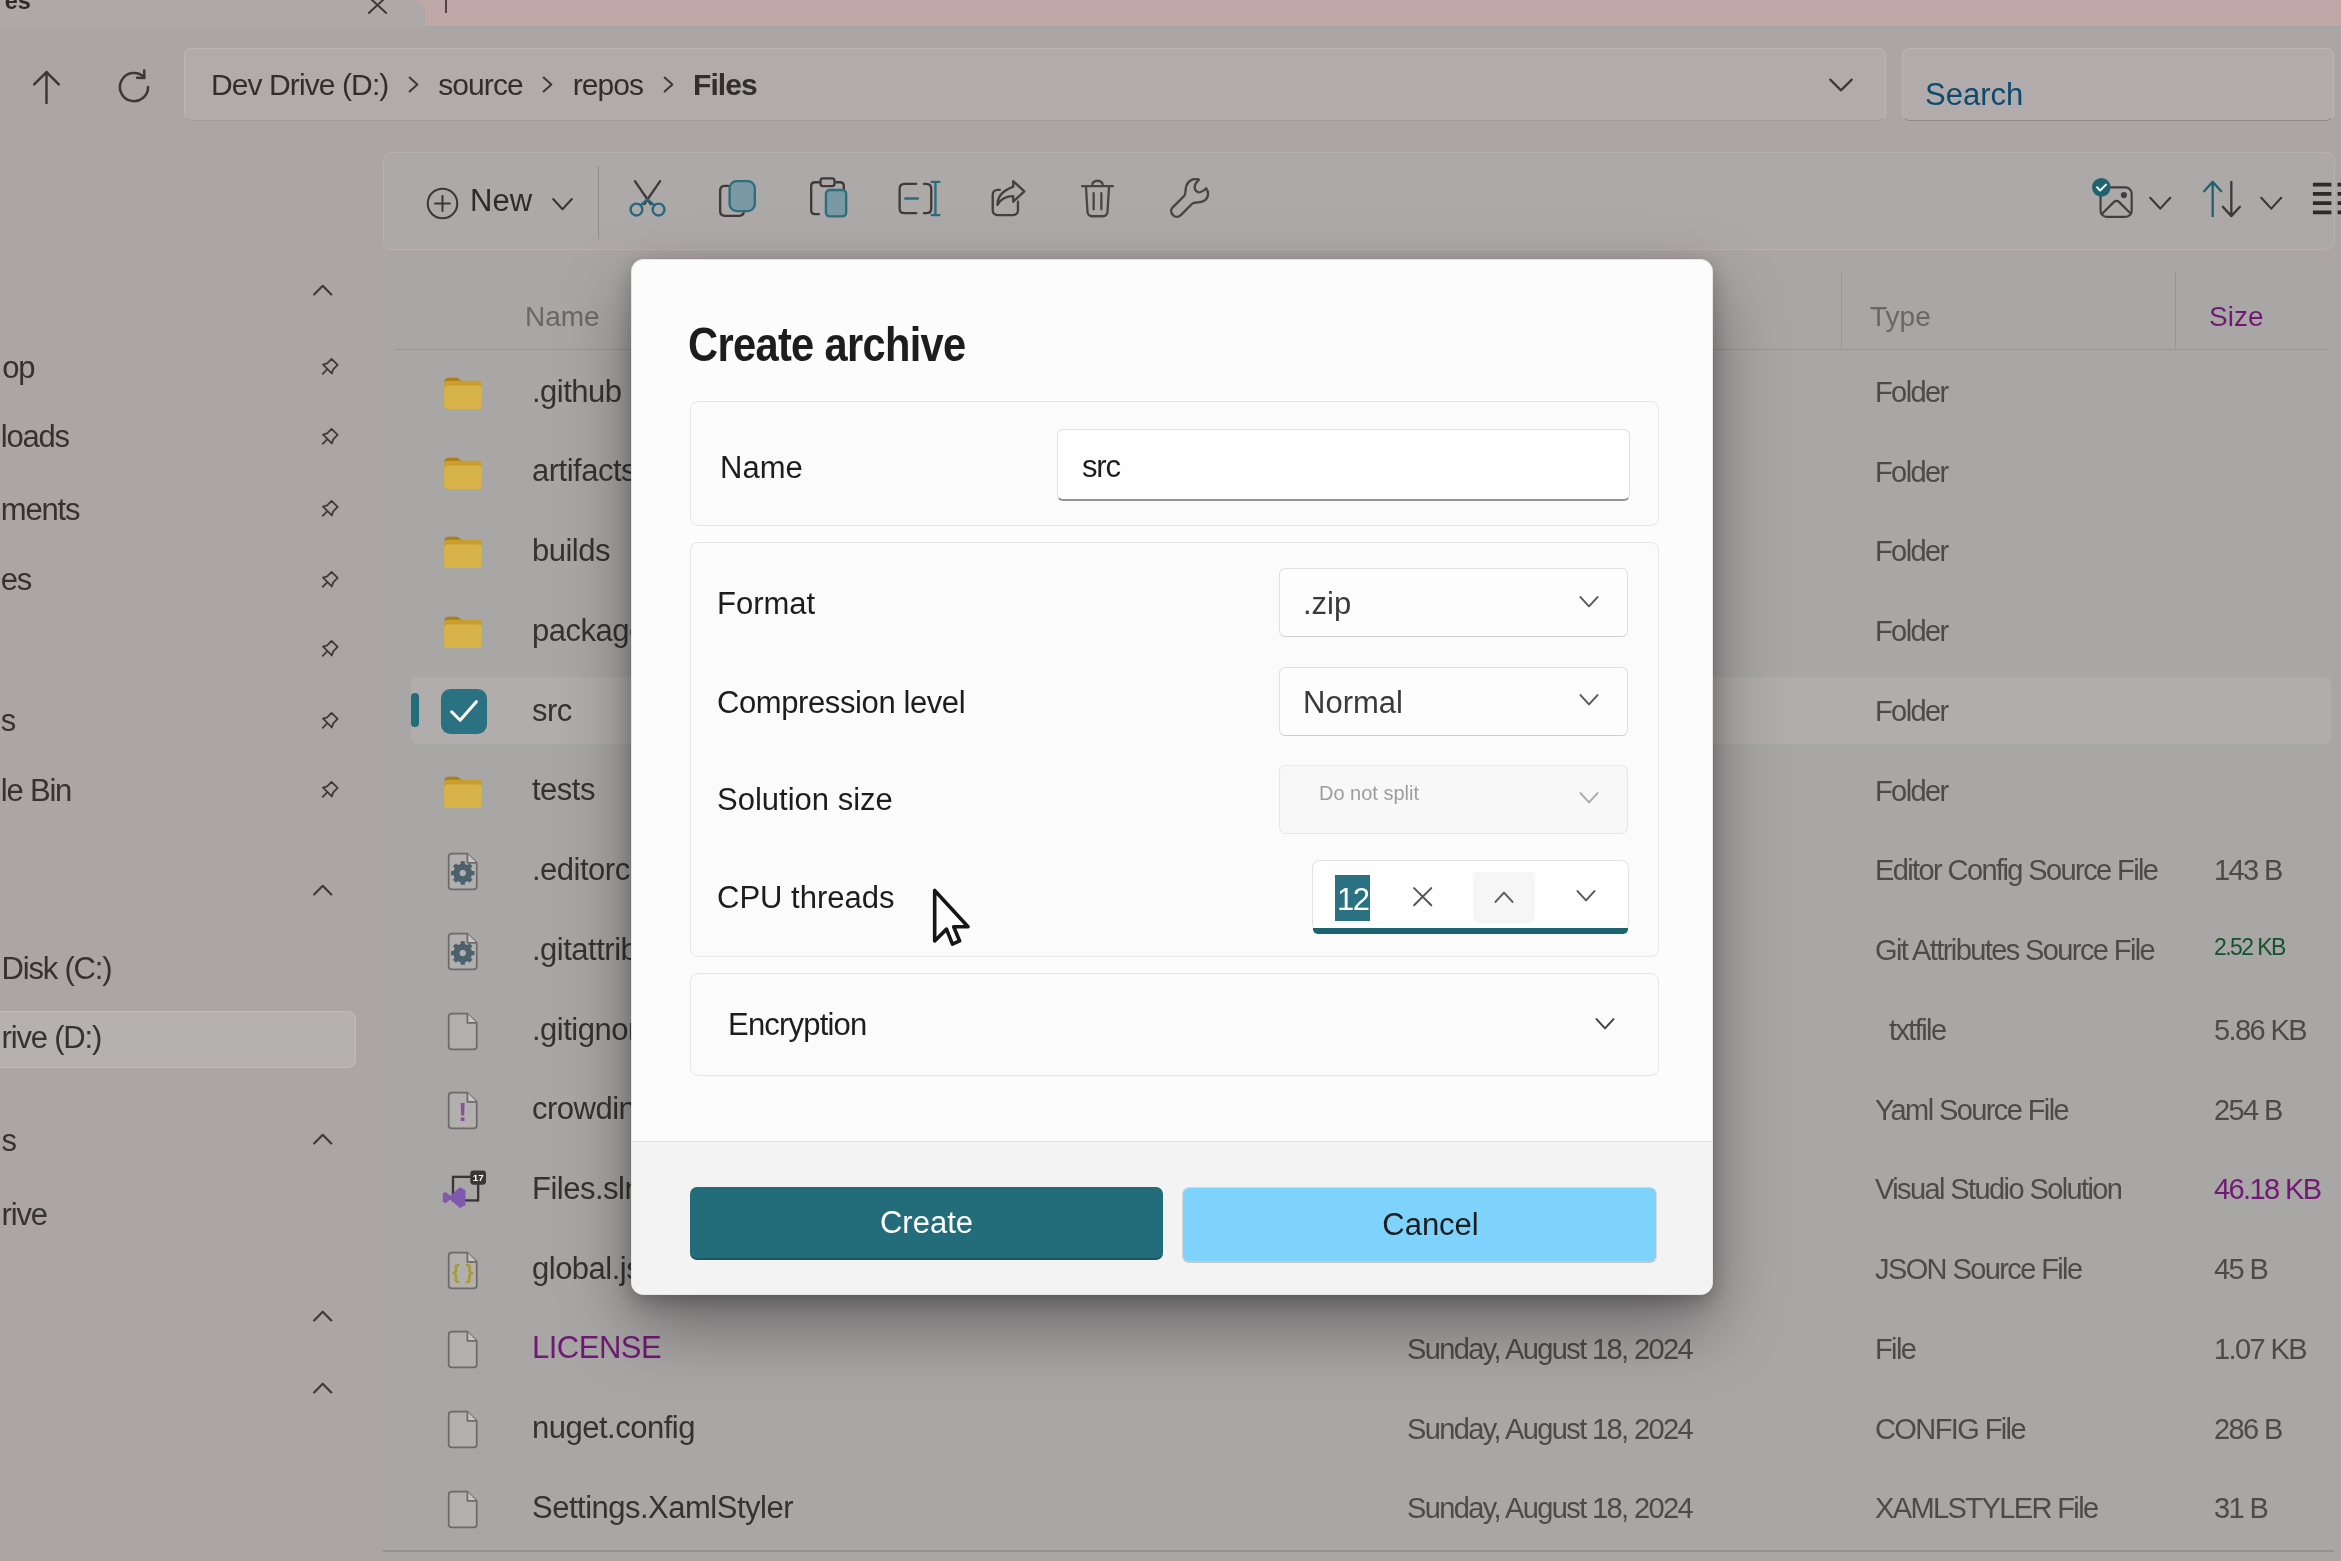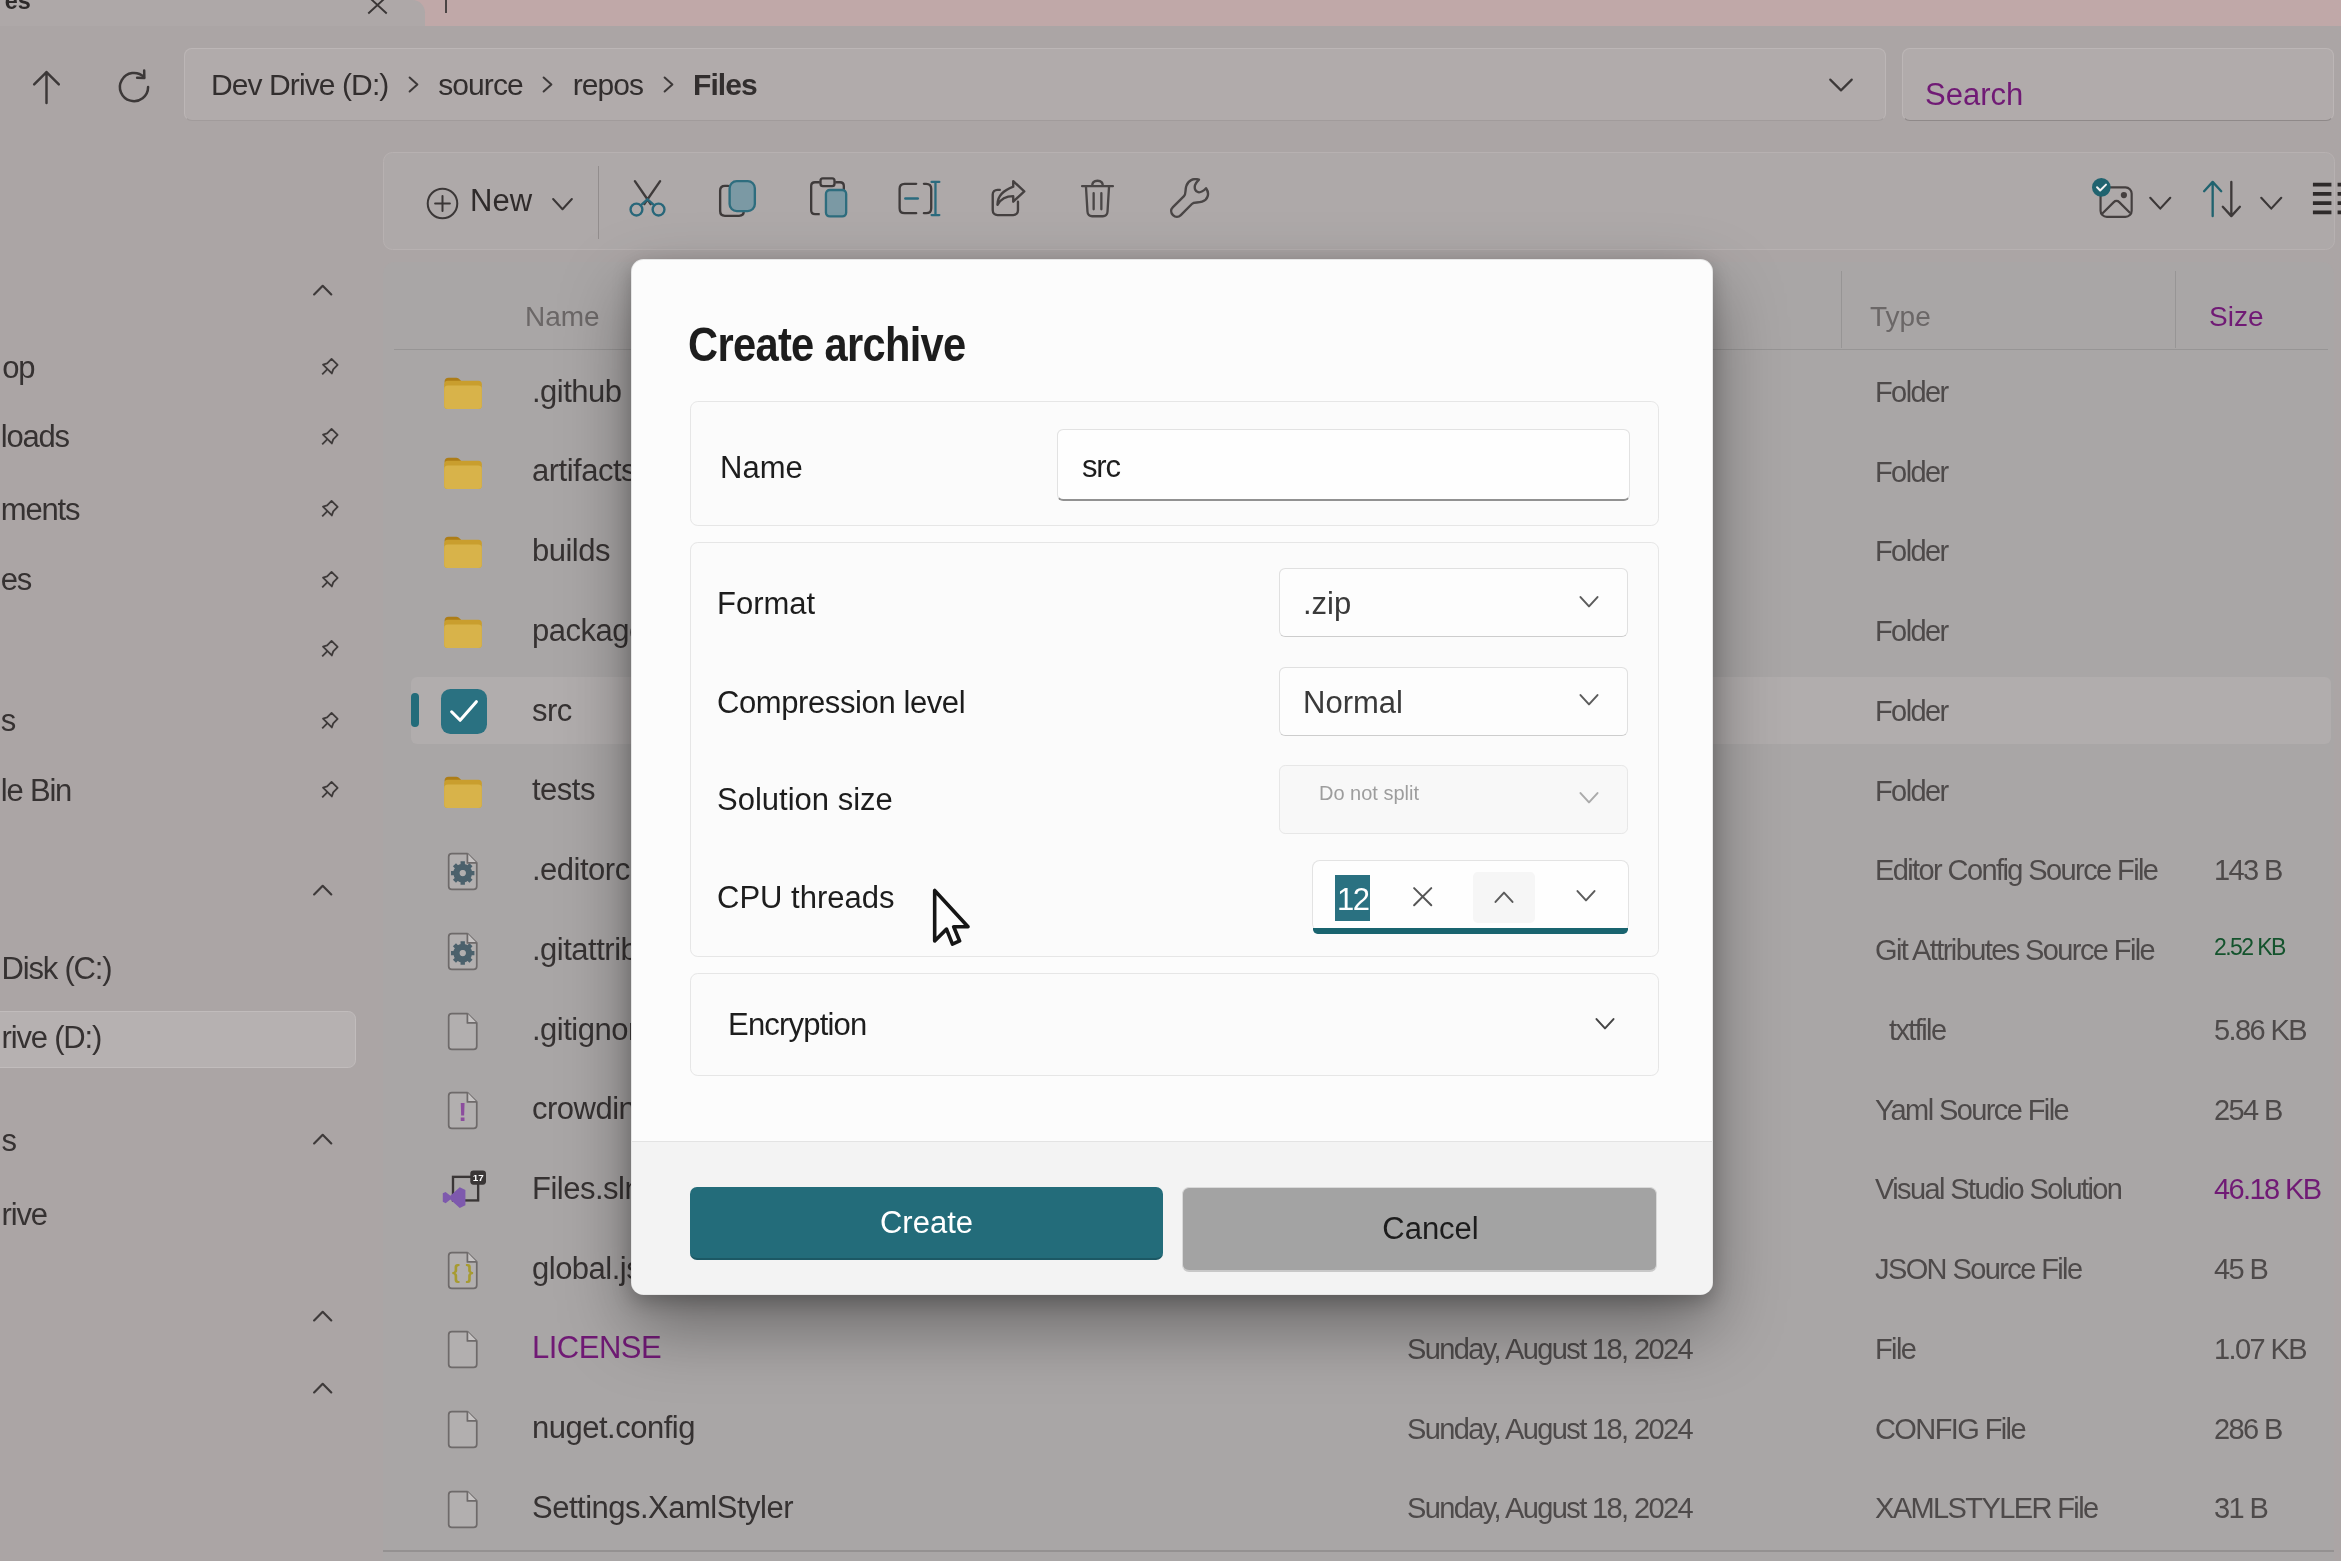--- a/index.html
+++ b/index.html
@@ -43,21 +43,21 @@
   <svg width="17" height="17" viewBox="0 0 22 22" style="margin:0 16.4px;">
       <path d="M6 2 L16 11 L6 20" stroke="#3c3838" stroke-width="2.6" fill="none" stroke-linecap="round" stroke-linejoin="round"></path>
     </svg>
   <span style="font-weight:bold;">Files</span>
 </div>
 <svg class="abs" style="left:1827px;top:75px;" width="28" height="20" viewBox="0 0 36 26">
     <path d="M4 6 L18 20 L32 6" stroke="#3c3838" stroke-width="2.8" fill="none" stroke-linecap="round" stroke-linejoin="round"></path>
   </svg>
 
 <div class="abs" style="left:1902px;top:48px;width:432px;height:73px;background:#b1abab;border:1.2px solid #bcb6b6;border-bottom-color:#8f8989;border-radius:7.8px;"></div>
-<div class="abs vcen txt" style="left:1925px;top:48px;height:94px;font-size:31px;color:#701a75;">Search</div>
+<div class="abs vcen txt" style="left:1925px;top:48px;height:94px;font-size:31px;color:#0c4a6e;">Search</div>
 
 <div class="abs" style="left:383px;top:152px;width:1952px;height:98px;background:#aea9a9;border:1.2px solid #b7b1b1;border-radius:9.4px;"></div>
 
 <svg class="abs" style="left:425px;top:186px;" width="35" height="35" viewBox="0 0 45 45">
   <circle cx="22.5" cy="22.5" r="19" stroke="#3b3737" stroke-width="2.6" fill="none"></circle>
   <path d="M22.5 13 L22.5 32 M13 22.5 L32 22.5" stroke="#3b3737" stroke-width="2.6" stroke-linecap="round"></path>
 </svg>
 <div class="abs vcen txt" style="left:470px;top:152px;height:98px;font-size:31px;color:#2f2b2b;">New</div>
 <svg class="abs" style="left:550px;top:195px;" width="25" height="19" viewBox="0 0 32 24">
     <path d="M4 5 L16 18 L28 5" stroke="#3b3737" stroke-width="2.6" fill="none" stroke-linecap="round" stroke-linejoin="round"></path>
@@ -397,19 +397,19 @@
     </svg>
 
   <div style="position:absolute;left:58px;top:713px;width:969px;height:103px;background:#fbfbfb;border:1.2px solid #e6e6e6;border-radius:7.8px;"></div>
   <div class="txt" style="position:absolute;left:96px;top:747px;font-size:31px;letter-spacing:-0.8px;color:#1d1d1d;">Encryption</div>
   <svg style="position:absolute;left:962px;top:756px;" width="22" height="17" viewBox="0 0 28 22">
       <path d="M3 4 L14 16 L25 4" stroke="#444" stroke-width="2.6" fill="none" stroke-linecap="round" stroke-linejoin="round"></path>
     </svg>
 
   <div style="position:absolute;left:0;top:881px;width:1082px;height:155px;background:#f3f3f3;border-top:1.2px solid #e3e3e3;"></div>
   <div style="position:absolute;left:58px;top:927px;width:473px;height:73px;background:#236c7a;border-radius:7px;border-bottom:2px solid #1c5864;display:flex;align-items:center;justify-content:center;font-size:31px;color:#fff;">Create</div>
-  <div style="position:absolute;left:550px;top:927px;width:475px;height:85px;background:#a3a3a3;border:1.2px solid #d9d9d9;border-bottom:2px solid #c8c8c8;border-radius:7px;display:flex;align-items:center;justify-content:center;font-size:31px;color:#1d1d1d;padding-left:22px;">Cancel</div>
+  <div style="position:absolute;left:550px;top:927px;width:475px;height:76px;background:#7dd3fc;border:1.2px solid #d9d9d9;border-bottom:2px solid #c8c8c8;border-radius:7px;display:flex;align-items:center;justify-content:center;font-size:31px;color:#1d1d1d;padding-left:22px;">Cancel</div>
 </div>
 
 <svg class="abs" style="left:932px;top:888px;" width="44" height="67" viewBox="0 0 28 43">
   <path d="M1.6 1.6 L1.6 34 L9.2 26.4 L13 36 L17.6 34 L13.8 24.9 L23 24.9 Z" fill="#fdfdfd" stroke="#161616" stroke-width="2.3" stroke-linejoin="round"></path>
 </svg>
 
 
 </body></html>

